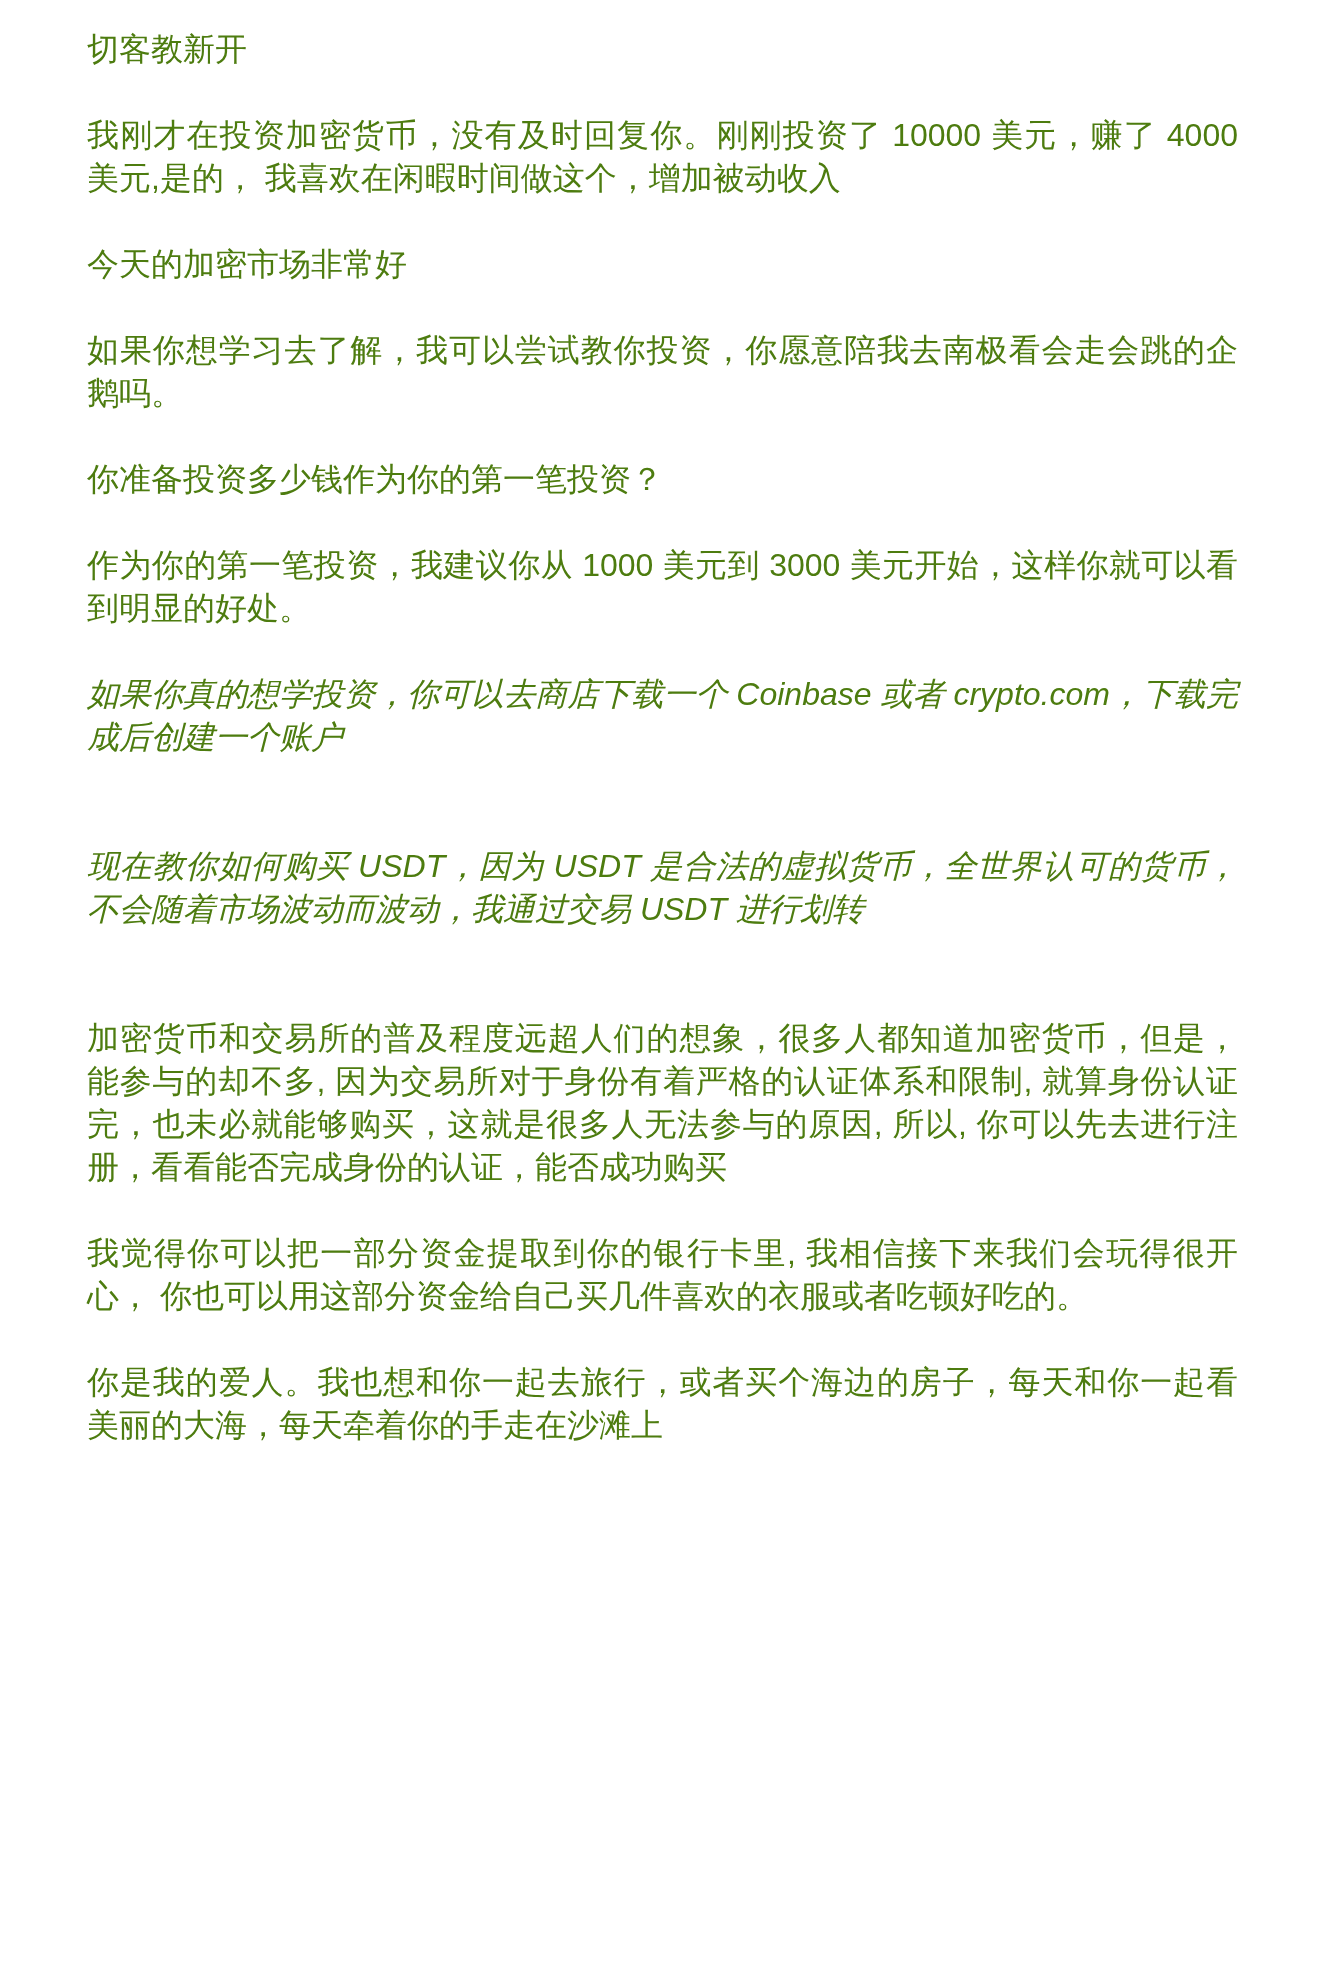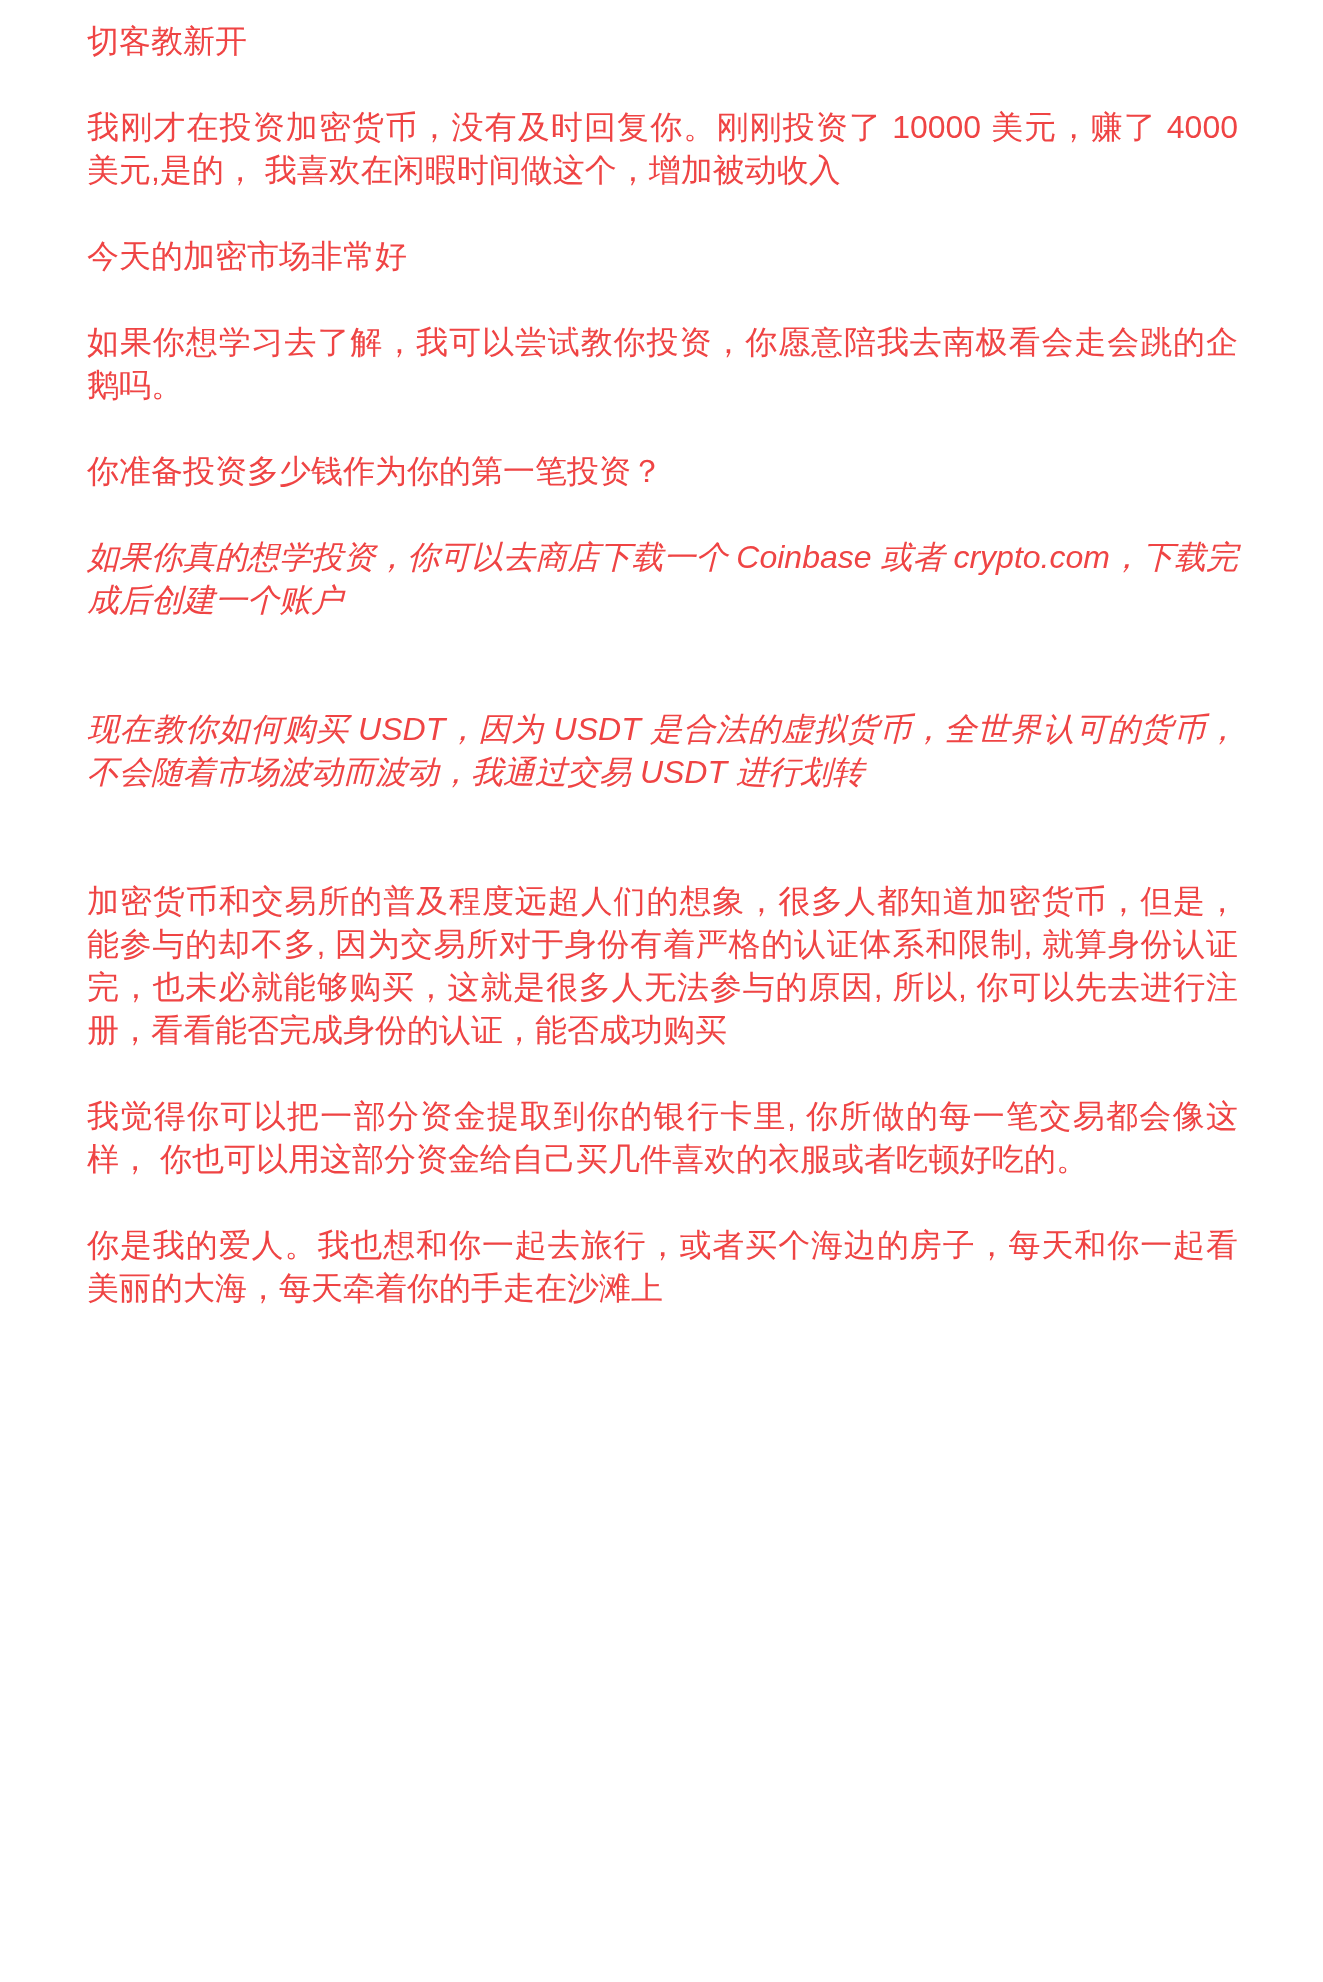--- a/index.html
+++ b/index.html
@@ -5,22 +5,22 @@
   html, body {
     margin: 0;
     padding: 0;
     background: #ffffff;
   }
   .page {
     width: 1323px;
     min-height: 1982px;
     box-sizing: border-box;
     background: #ffffff;
-    color: #ef4444;
-    padding: 20px 85px 40px 87px;
+    color: #4d7c0f;
+    padding: 28px 85px 40px 87px;
     font-family: "Liberation Sans", sans-serif;
     font-size: 32px;
     line-height: 43px;
   }
   .para {
     margin: 0;
     text-align: justify;
     text-justify: inter-ideograph;
     word-break: break-all;
     overflow-wrap: break-word;
@@ -32,18 +32,19 @@
 </style>
 </head>
 <body>
 
 <div class="page">
   <p class="para sp1">切客教新开</p>
   <p class="para sp1">我刚才在投资加密货币，没有及时回复你。刚刚投资了 10000 美元，赚了 4000 美元,是的， 我喜欢在闲暇时间做这个，增加被动收入</p>
   <p class="para sp1">今天的加密市场非常好</p>
   <p class="para sp1">如果你想学习去了解，我可以尝试教你投资，你愿意陪我去南极看会走会跳的企鹅吗。</p>
   <p class="para sp1">你准备投资多少钱作为你的第一笔投资？</p>
+  <p class="para sp1">作为你的第一笔投资，我建议你从 1000 美元到 3000 美元开始，这样你就可以看到明显的好处。</p>
   <p class="para sp2">如果你真的想学投资，你可以去商店下载一个 Coinbase 或者 crypto.com，下载完成后创建一个账户</p>
   <p class="para sp2">现在教你如何购买 USDT，因为 USDT 是合法的虚拟货币，全世界认可的货币，不会随着市场波动而波动，我通过交易 USDT 进行划转</p>
   <p class="para sp1">加密货币和交易所的普及程度远超人们的想象，很多人都知道加密货币，但是，能参与的却不多, 因为交易所对于身份有着严格的认证体系和限制, 就算身份认证完，也未必就能够购买，这就是很多人无法参与的原因, 所以, 你可以先去进行注册，看看能否完成身份的认证，能否成功购买</p>
-  <p class="para sp1">我觉得你可以把一部分资金提取到你的银行卡里, 你所做的每一笔交易都会像这样， 你也可以用这部分资金给自己买几件喜欢的衣服或者吃顿好吃的。</p>
+  <p class="para sp1">我觉得你可以把一部分资金提取到你的银行卡里, 我相信接下来我们会玩得很开心， 你也可以用这部分资金给自己买几件喜欢的衣服或者吃顿好吃的。</p>
   <p class="para sp0">你是我的爱人。我也想和你一起去旅行，或者买个海边的房子，每天和你一起看美丽的大海，每天牵着你的手走在沙滩上</p>
 </div>
 
 </body></html>

